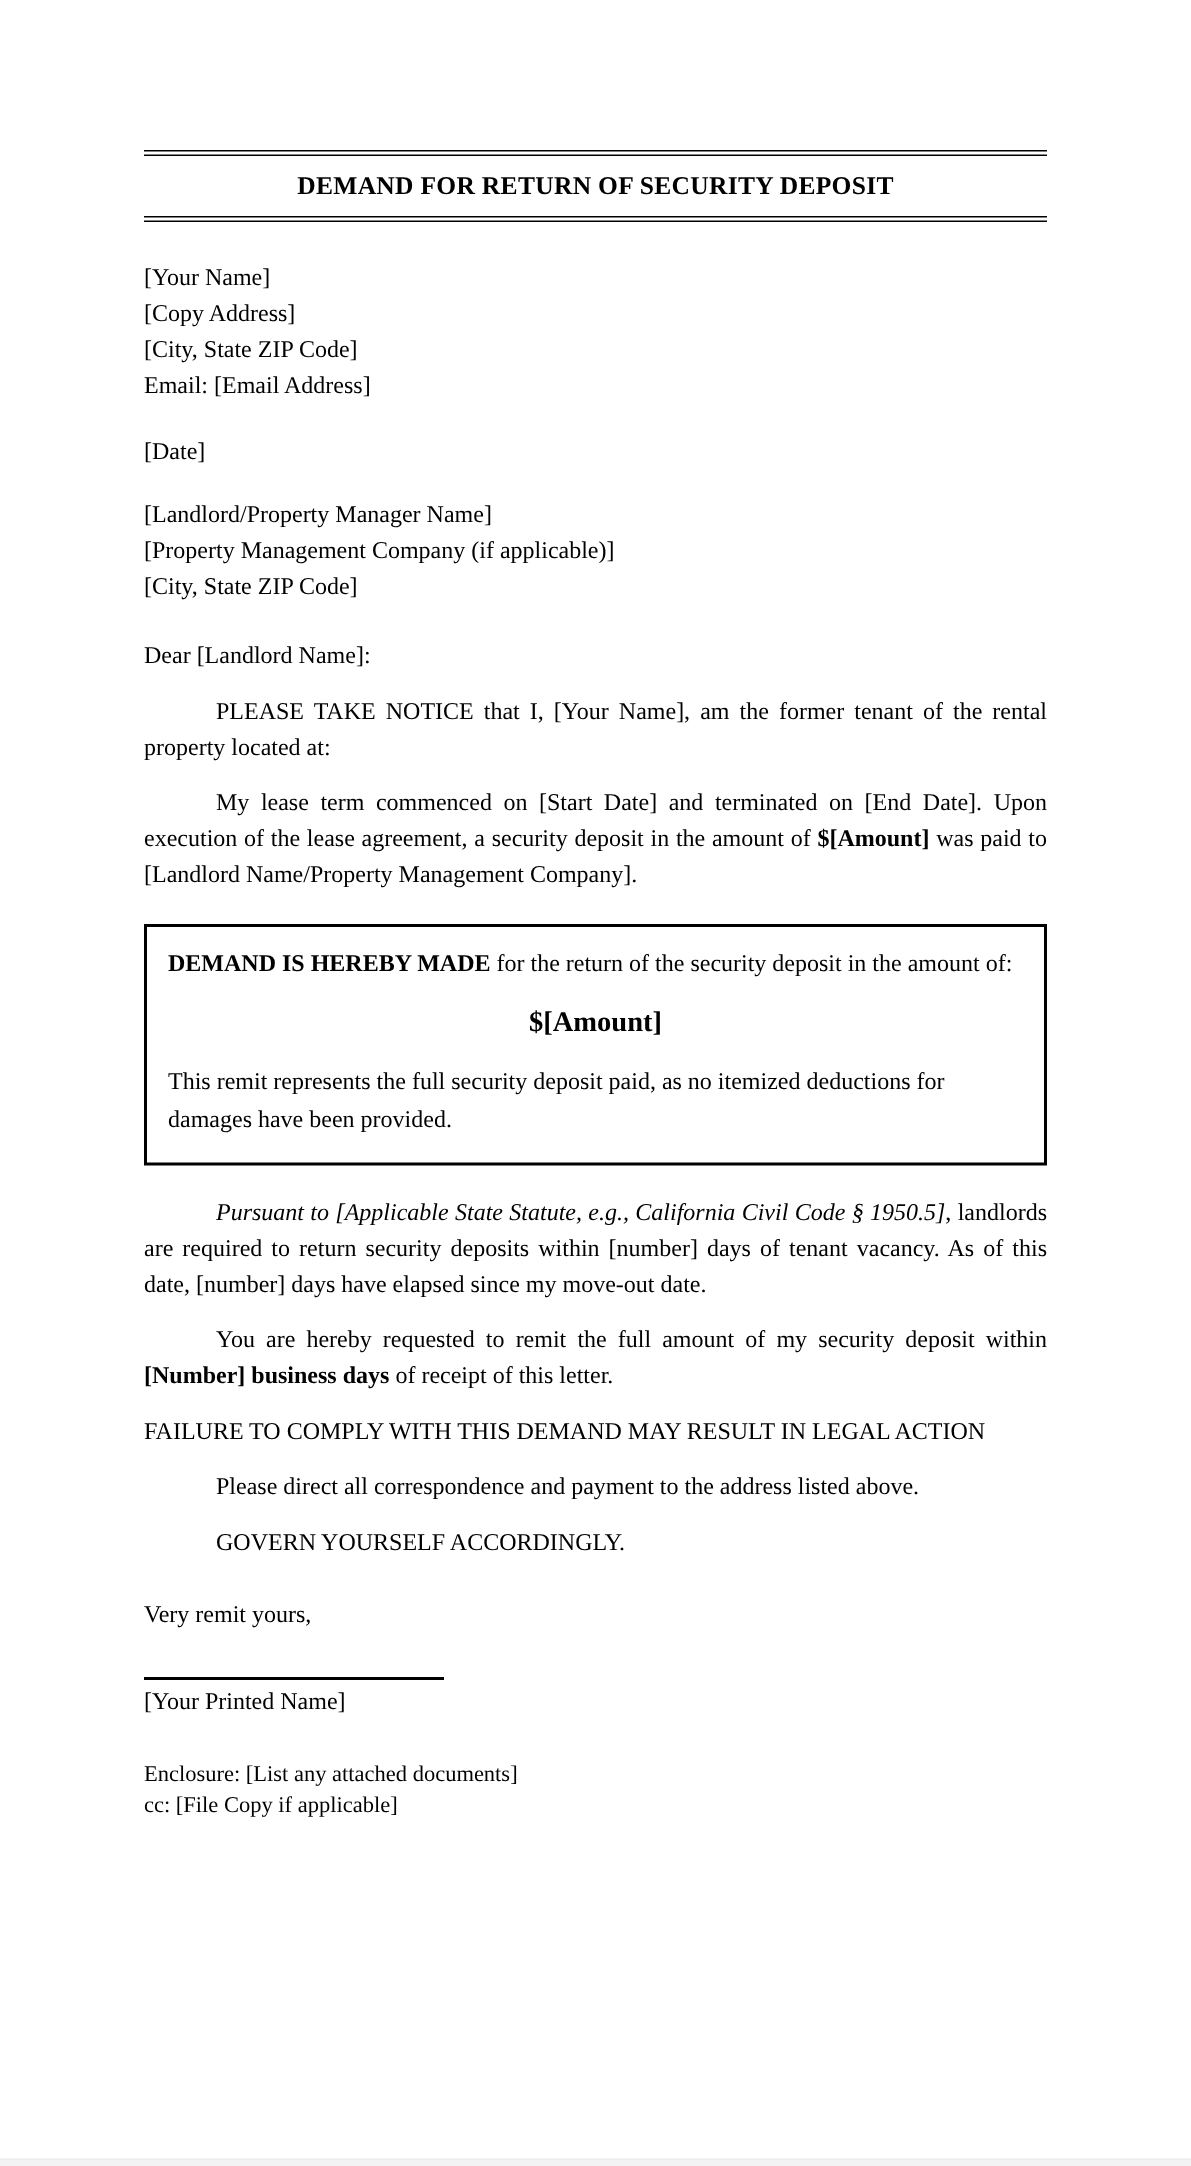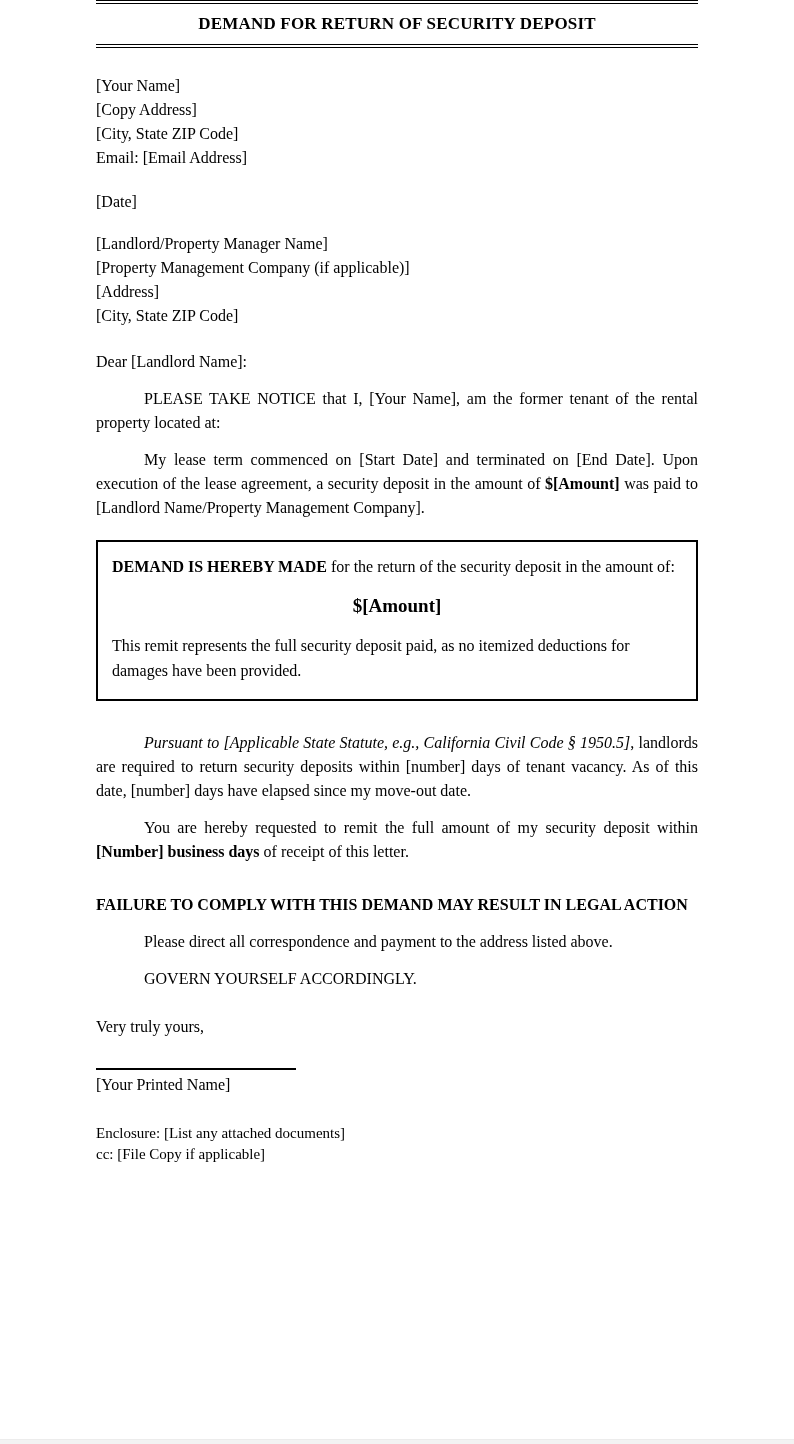--- a/index.html
+++ b/index.html
@@ -3,21 +3,21 @@
 <meta charset="utf-8">
 <style>
   * { margin:0; padding:0; box-sizing:border-box; }
   html, body { background:#ffffff; }
   body {
     width:794px; height:1444px;
     position:relative; overflow:hidden;
     font-family:"Liberation Serif","DejaVu Serif",serif;
     font-size:16px; color:#000;
   }
-  .page { width:602px; margin:0 auto; }
+  .page { width:602px; margin:0 auto; padding-top:100px; }
   .line { line-height:24px; }
   .letter-title {
     border-top:4px double #000;
     border-bottom:4px double #000;
     padding:10px 0;
     text-align:center;
     font-size:17px; font-weight:bold; line-height:20px;
     letter-spacing:0.2px;
   }
   .sender-block   { margin-top:26px; }
@@ -32,23 +32,23 @@
   .prop-address { margin-top:14px; margin-left:48px; font-style:italic; line-height:24px; }
   .p-lease   { margin-top:13px; }
   .demand-box {
     margin-top:20px;
     border:2px solid #000;
     padding:12px 14px 16px 14px;
   }
   .box-lead   { line-height:25px; }
   .box-amount { margin-top:14px; text-align:center; font-size:19px; font-weight:bold; line-height:26px; }
   .box-note   { margin-top:14px; line-height:25px; }
-  .p-statute { margin-top:30px; }
+  .p-statute { margin-top:20px; }
   .p-remit   { margin-top:13px; }
-  .legal-heading { margin-top:29px; font-weight:bold; line-height:24px; }
+  .legal-heading { margin-top:13px; font-weight:normal; line-height:24px; }
   .p-corr    { margin-top:13px; text-indent:48px; }
   .p-govern  { margin-top:13px; text-indent:48px; }
   .closing   { margin-top:24px; line-height:24px; }
   .sig-rule  { margin-top:29px; width:200px; border-bottom:2px solid #000; height:0; }
   .sig-name  { margin-top:3px; line-height:24px; }
   .cc-block  { margin-top:26px; font-size:15px; line-height:21px; }
   .bold   { font-weight:bold; }
   .italic { font-style:italic; }
   .bottom-strip {
     position:absolute; bottom:0; left:0;
@@ -68,21 +68,20 @@
     <div class="line">[Copy Address]</div>
     <div class="line">[City, State ZIP Code]</div>
     <div class="line">Email: [Email Address]</div>
   </div>
 
   <div class="date-line line">[Date]</div>
 
   <div class="recipient-block">
     <div class="line">[Landlord/Property Manager Name]</div>
     <div class="line">[Property Management Company (if applicable)]</div>
-    <div class="line">[Address]</div>
     <div class="line">[City, State ZIP Code]</div>
   </div>
 
 
   <div class="salutation">Dear [Landlord Name]:</div>
 
   <p class="para justify indent p-notice">PLEASE TAKE NOTICE that I, [Your Name], am the former tenant of the rental property located at:</p>
 
 
   <p class="para justify indent p-lease"><span>My lease term commenced on [Start Date] and terminated on [End Date]. Upon execution of the lease agreement, a security deposit in the amount of </span><span class="bold">$[Amount]</span><span> was paid to [Landlord Name/Property Management Company].</span></p>
@@ -96,21 +95,21 @@
   <p class="para justify indent p-statute"><span class="italic">Pursuant to [Applicable State Statute, e.g., California Civil Code § 1950.5]</span><span>, landlords are required to return security deposits within [number] days of tenant vacancy. As of this date, [number] days have elapsed since my move-out date.</span></p>
 
   <p class="para justify indent p-remit"><span>You are hereby requested to remit the full amount of my security deposit within </span><span class="bold">[Number] business days</span><span> of receipt of this letter.</span></p>
 
   <div class="legal-heading">FAILURE TO COMPLY WITH THIS DEMAND MAY RESULT IN LEGAL ACTION</div>
 
   <p class="para p-corr">Please direct all correspondence and payment to the address listed above.</p>
 
   <p class="para p-govern">GOVERN YOURSELF ACCORDINGLY.</p>
 
-  <div class="closing">Very truly yours,</div>
+  <div class="closing">Very remit yours,</div>
 
   <div class="sig-rule"></div>
   <div class="sig-name">[Your Printed Name]</div>
 
   <div class="cc-block">
     <div>Enclosure: [List any attached documents]</div>
     <div>cc: [File Copy if applicable]</div>
   </div>
 
 </div>

